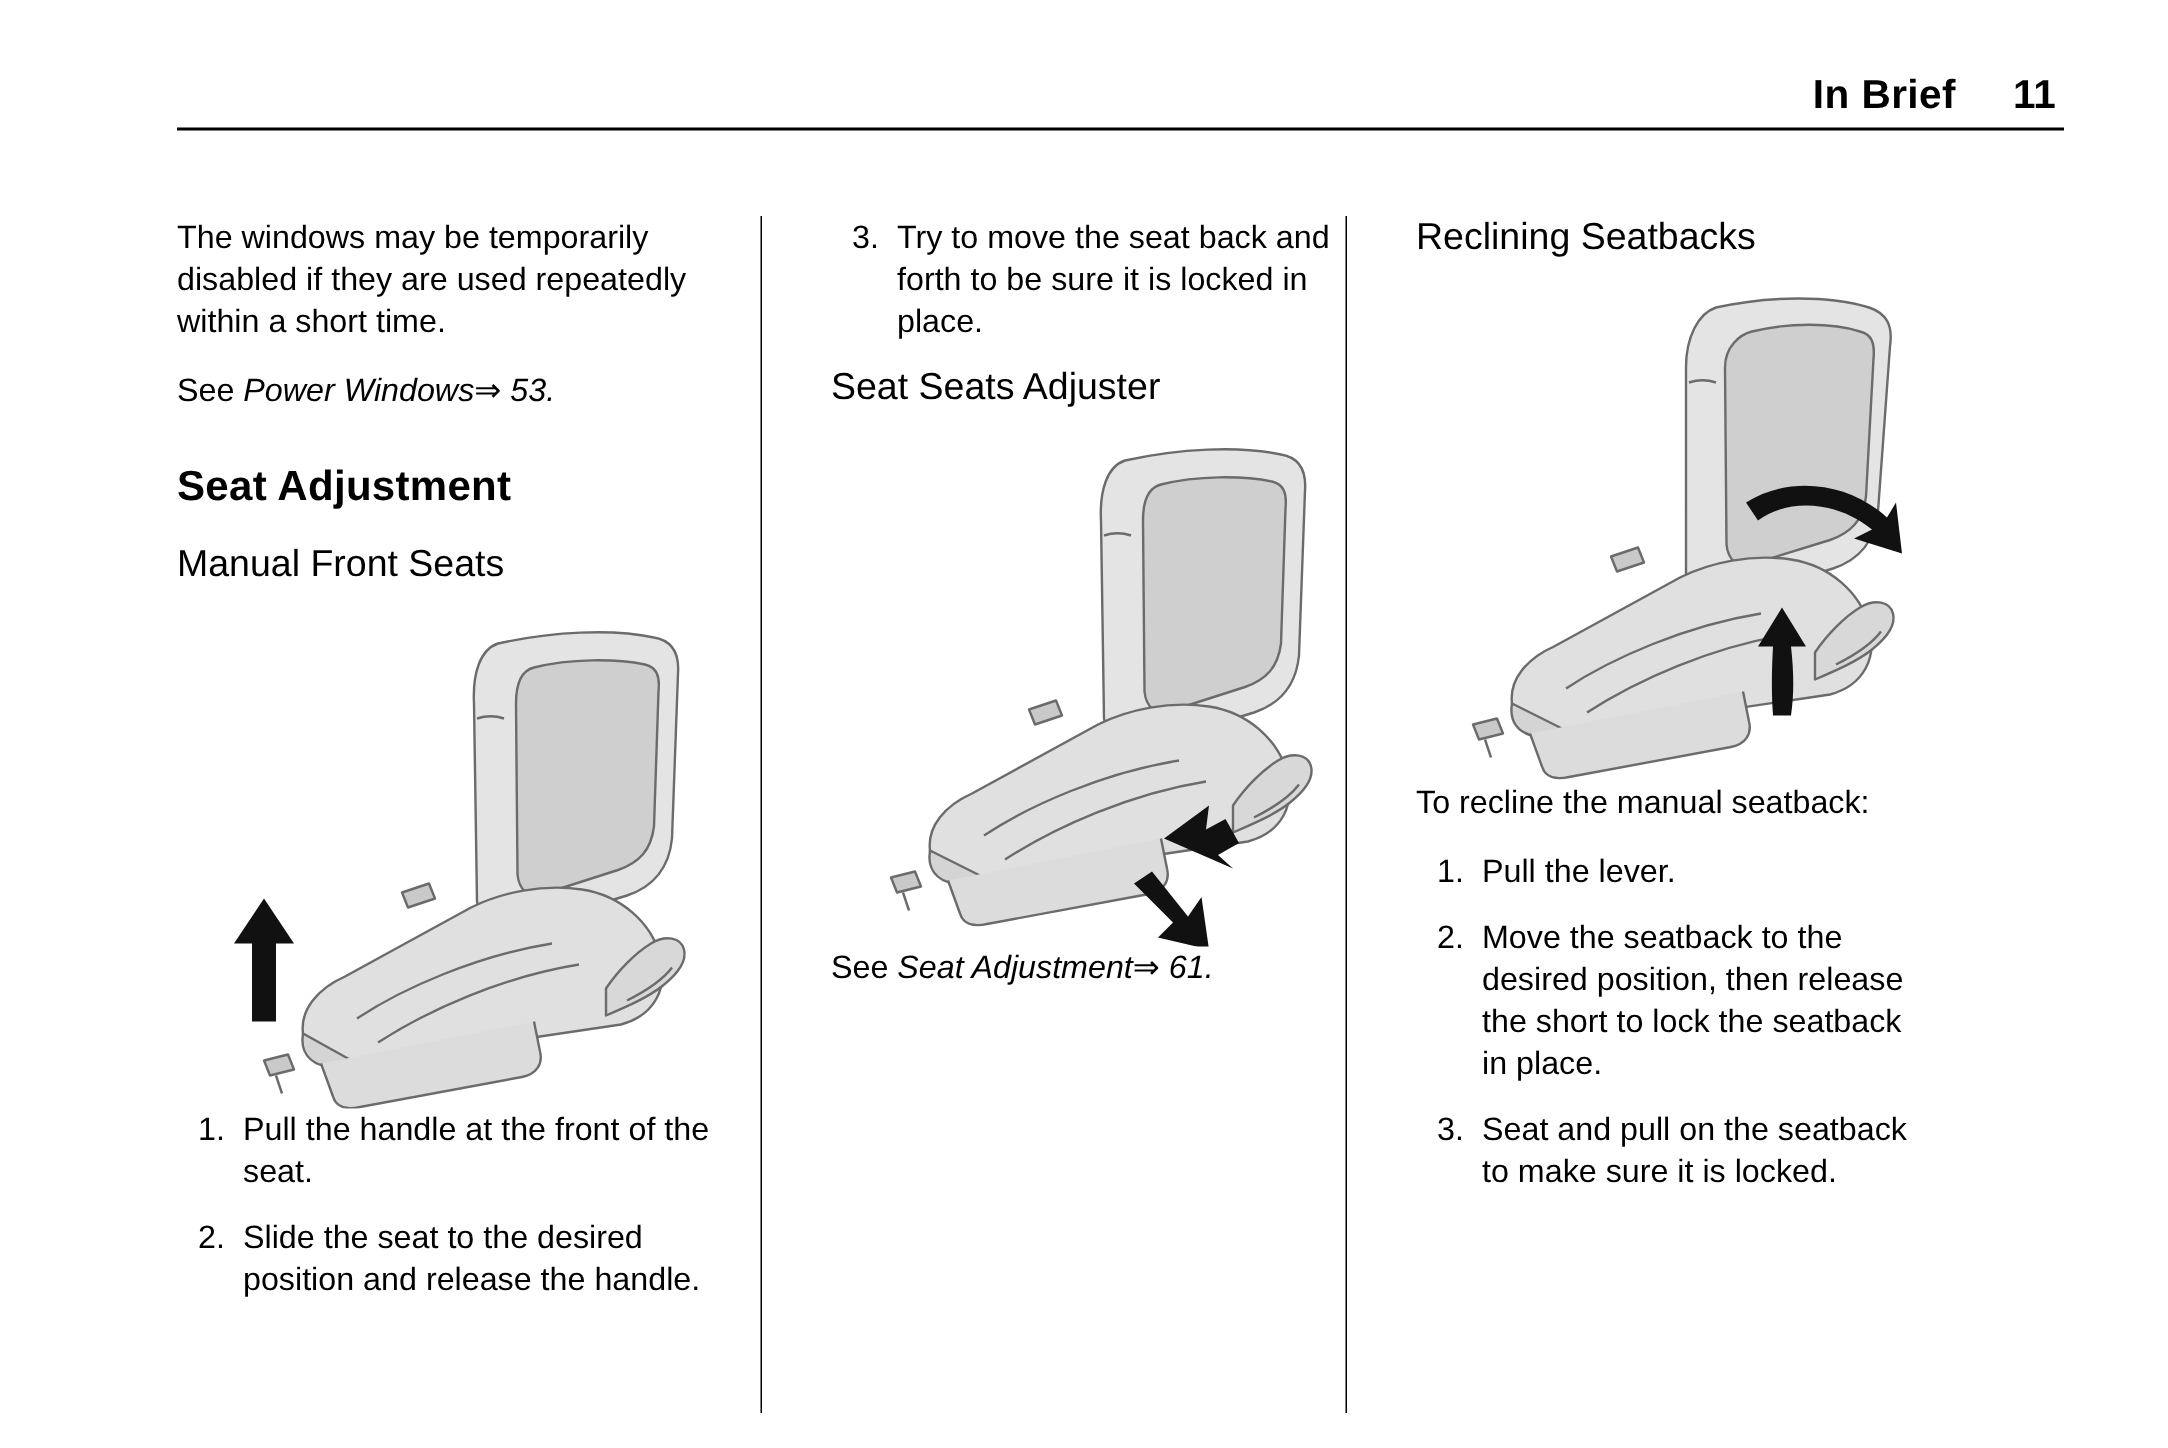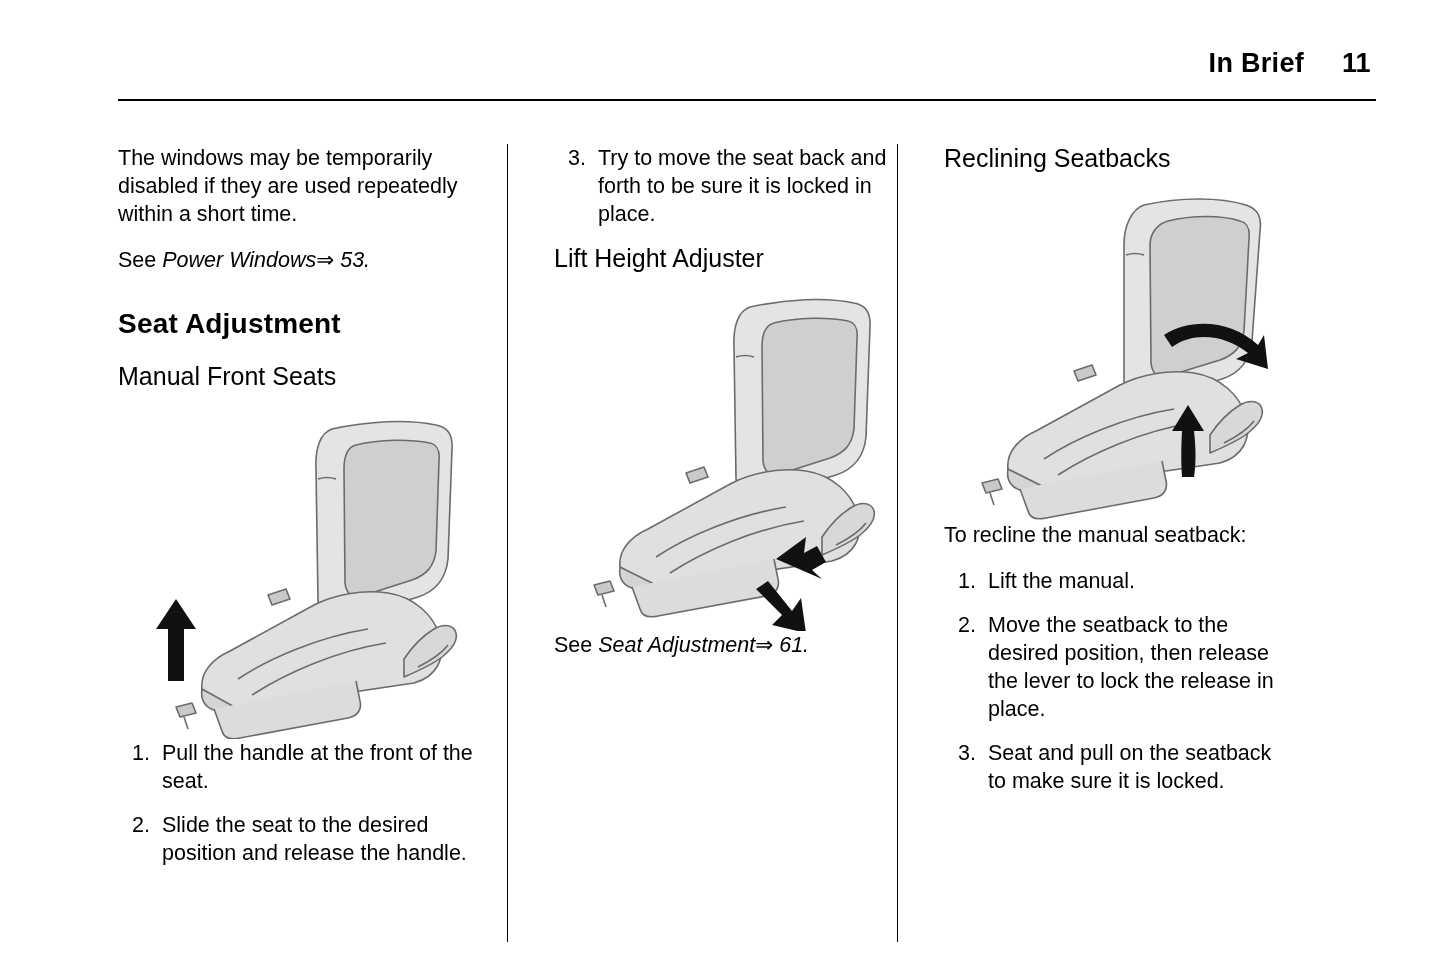--- a/index.html
+++ b/index.html
@@ -26,21 +26,21 @@
     position: absolute;
     top: 48px;
     left: 118px;
     width: 1258px;
     height: 40px;
   }
   .header-inner {
     display: flex;
     justify-content: flex-end;
     align-items: baseline;
-    padding-bottom: 20px;
+    padding-bottom: 6px;
     border-bottom: 2px solid #000;
   }
   .header-title {
     font-size: 27px;
     font-weight: bold;
     letter-spacing: 0.3px;
   }
   .header-page {
     font-size: 27px;
     font-weight: bold;
@@ -198,21 +198,21 @@
     <div class="divider"></div>
 
     <div class="col col2">
       <ol class="steps">
         <li>
           <span class="num">3.</span>
           <span class="txt">Try to move the seat back and forth to be sure it is locked in place.</span>
         </li>
       </ol>
 
-      <div class="h2">Lift Height Adjuster</div>
+      <div class="h2">Seat Seats Adjuster</div>
 
       <div class="figure">
         <svg width="343" height="340" viewBox="0 0 343 340">
           <g stroke="#6b6b6b" stroke-width="1.6" fill="#e2e2e2" stroke-linejoin="round">
             <path d="M196 16 C232 8 272 6 300 12 C312 14 317 22 316 36 L312 146 C310 166 300 178 282 184 L210 206 C196 210 184 202 182 188 L180 56 C179 36 184 20 196 16 Z" fill="#e4e4e4"></path>
             <path d="M220 32 C244 26 274 26 294 30 C302 32 304 38 303 48 L300 138 C298 154 290 162 276 167 L226 183 C216 186 210 180 209 170 L208 56 C208 42 212 34 220 32 Z" fill="#cfcfcf"></path>
             <path d="M182 66 C188 64 194 64 200 66" fill="none"></path>
             <path d="M178 192 C198 182 226 176 252 180 C278 184 298 202 304 224 C310 246 300 264 278 270 L102 296 C82 299 68 291 66 276 C64 260 76 246 94 238 Z" fill="#e0e0e0"></path>
             <path d="M102 266 C132 246 182 224 232 216" fill="none"></path>
             <path d="M116 282 C150 260 200 238 250 230" fill="none"></path>
@@ -271,25 +271,25 @@
             <path d="M228 240 L244 214 L260 240 L250 240 C252 258 252 272 250 286 L238 286 C237 272 237 258 238 240 Z"></path>
           </g>
         </svg>
       </div>
 
       <p class="para">To recline the manual seatback:</p>
 
       <ol class="steps">
         <li>
           <span class="num">1.</span>
-          <span class="txt">Lift the manual.</span>
+          <span class="txt">Pull the lever.</span>
         </li>
         <li>
           <span class="num">2.</span>
-          <span class="txt">Move the seatback to the desired position, then release the lever to lock the release in place.</span>
+          <span class="txt">Move the seatback to the desired position, then release the short to lock the seatback in place.</span>
         </li>
         <li>
           <span class="num">3.</span>
           <span class="txt">Seat and pull on the seatback to make sure it is locked.</span>
         </li>
       </ol>
     </div>
 
   </div>
 </div>

